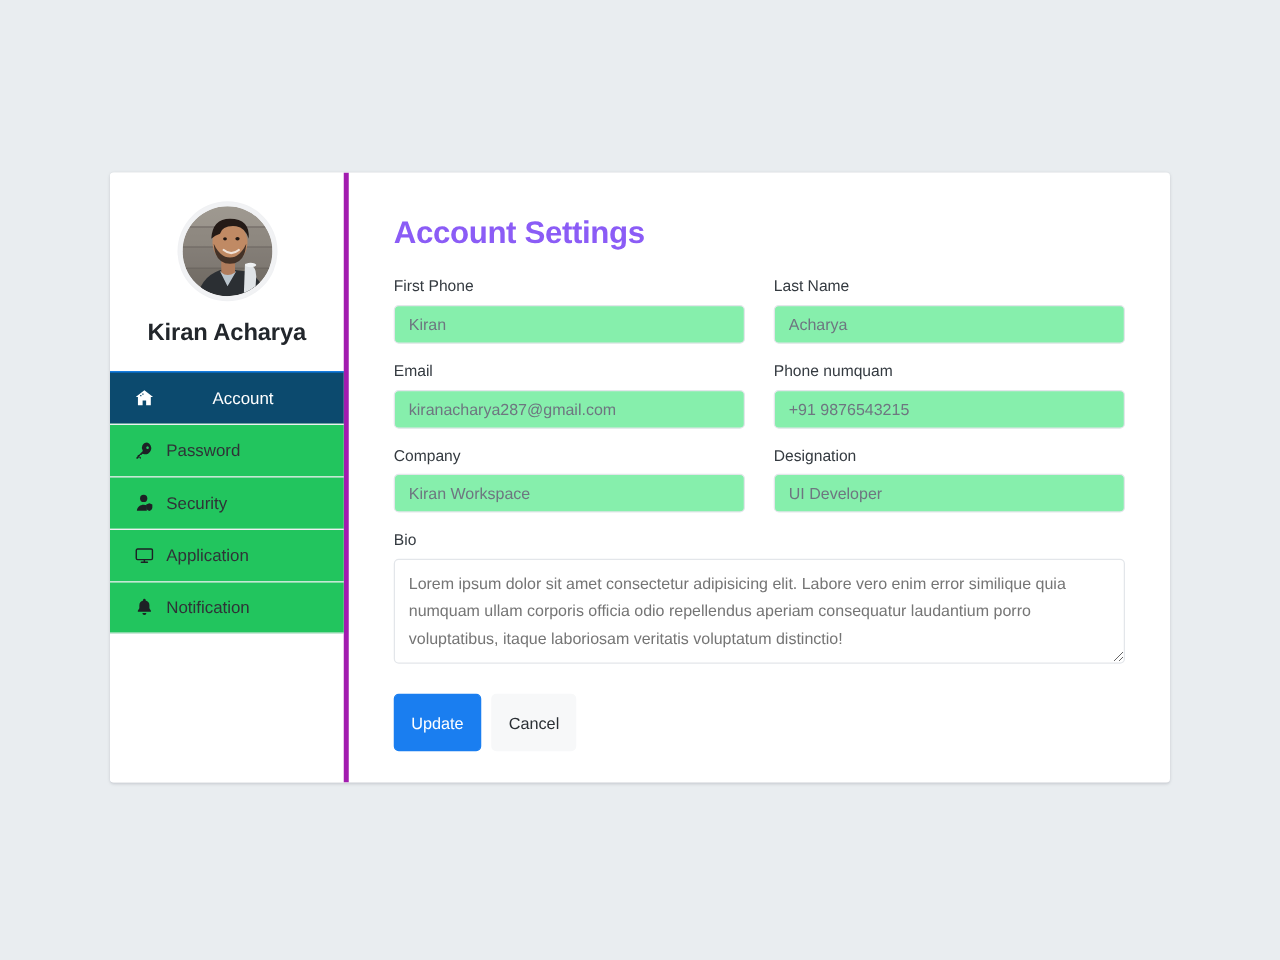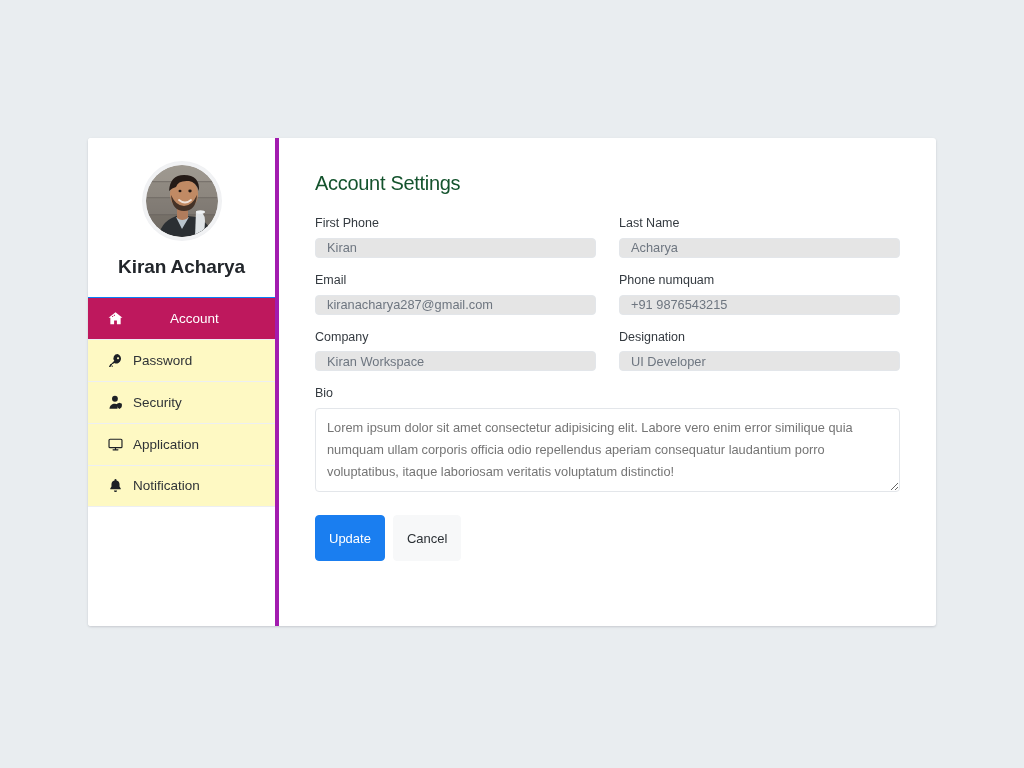--- a/index.html
+++ b/index.html
@@ -86,25 +86,25 @@
     display: flex;
     align-items: center;
     gap: 10px;
     height: 42px;
     padding: 0 0 0 20px;
     border-top: 1px solid #edeff2;
     font-size: 13.5px;
     color: #2f3337;
     cursor: pointer;
     user-select: none;
-    background: #fef9c3;
+    background: #22c55e;
   }
   .nav-item:last-child { border-bottom: 1px solid #edeff2; }
   .nav-item.active {
-    background: #be185d;
+    background: #0c4a6e;
     color: #ffffff;
     border-top-color: #0880f8;
     gap: 47px;
   }
   .nav-item.active + .nav-item { border-top-color: #edeff2; }
 
   .nav-icon {
     width: 15px;
     height: 15px;
     flex: 0 0 15px;
@@ -117,23 +117,23 @@
   .nav-icon svg { display: block; }
 
   
   .content {
     flex: 1;
     padding: 34px 36px 0 36px;
     min-width: 0;
   }
 
   .page-title {
-    font-size: 20px;
-    font-weight: normal;
-    color: #14532d;
+    font-size: 25px;
+    font-weight: bold;
+    color: #8b5cf6;
     margin: 0 0 22px 0;
     letter-spacing: -0.3px;
   }
 
   .form-row {
     display: flex;
     gap: 23px;
     margin-bottom: 16px;
   }
   .form-col { flex: 1; min-width: 0; }
@@ -142,28 +142,28 @@
   .field-label {
     display: block;
     font-size: 12.5px;
     color: #343a40;
     margin-bottom: 7px;
     line-height: 1.1;
   }
 
   .input {
     width: 100%;
-    height: 20px;
+    height: 31px;
     border: 1px solid #e3e6ea;
     border-radius: 4px;
     padding: 0 11px;
     font-family: "Liberation Sans", sans-serif;
     font-size: 12.8px;
     color: #6e7680;
-    background: #e5e5e5;
+    background: #86efac;
     outline: none;
   }
   .input::placeholder { color: #6e7680; }
 
   .textarea {
     width: 100%;
     height: 84px;
     border: 1px solid #e3e6ea;
     border-radius: 4px;
     padding: 8px 11px;

